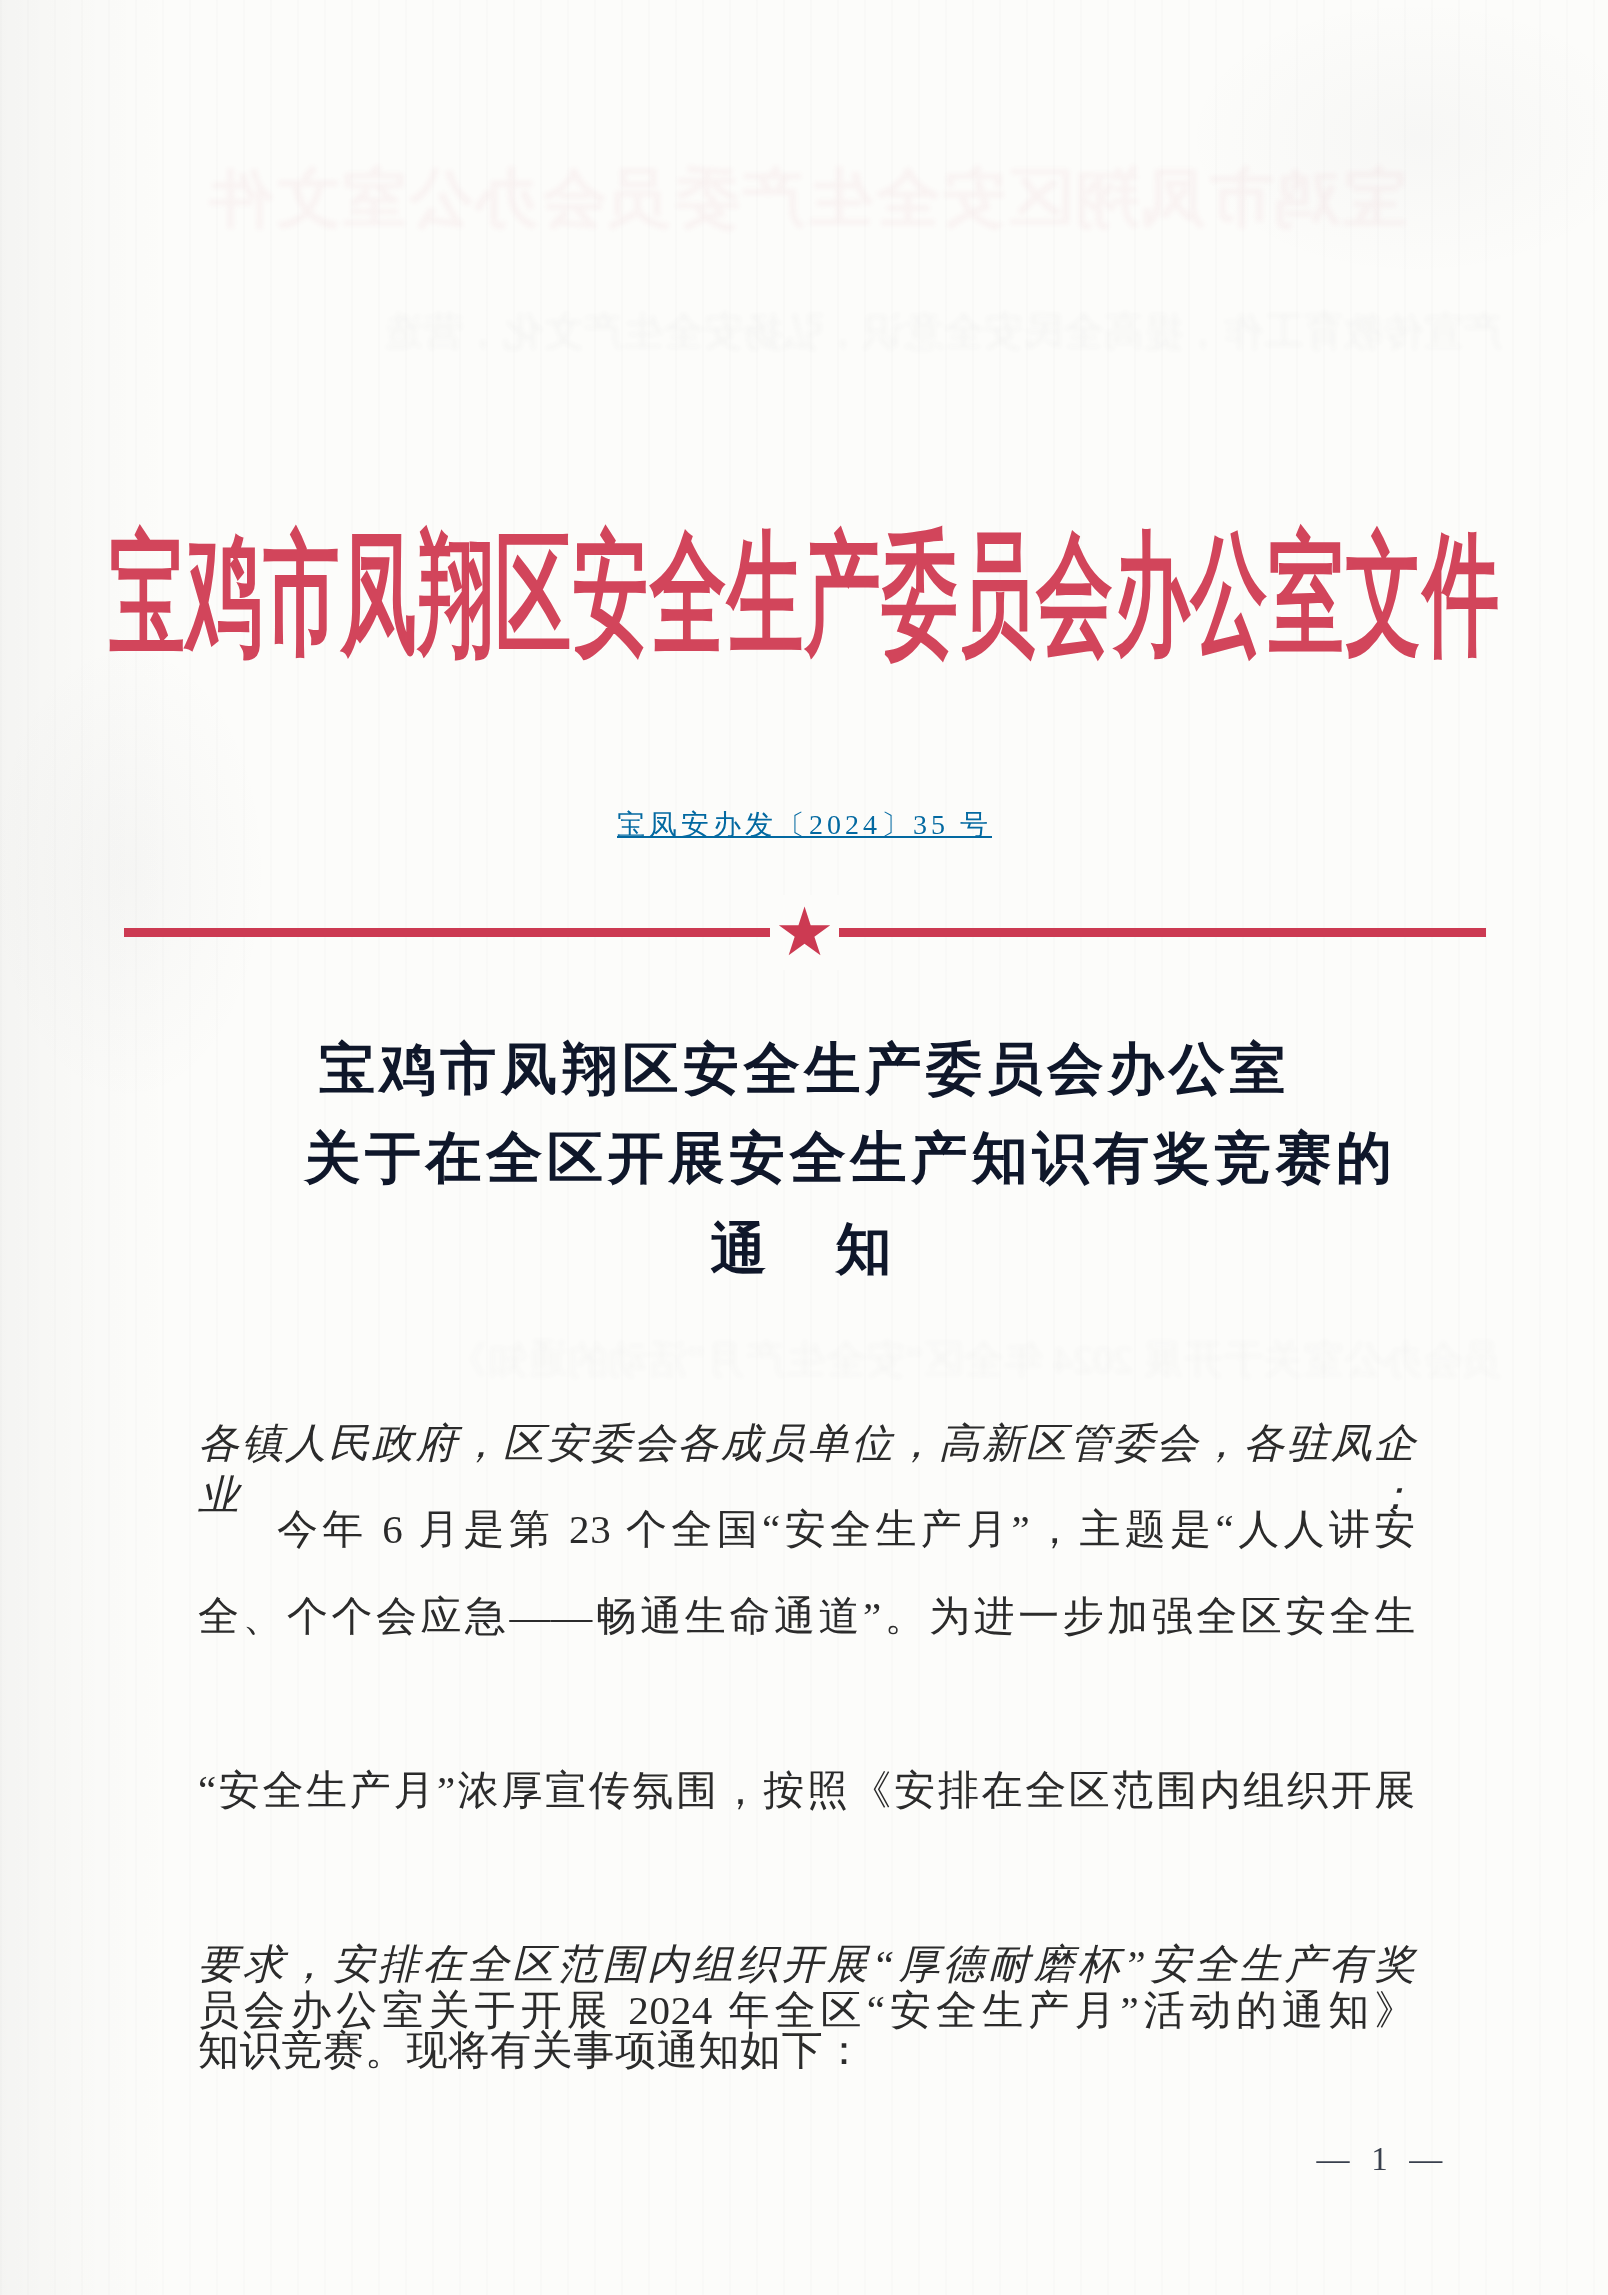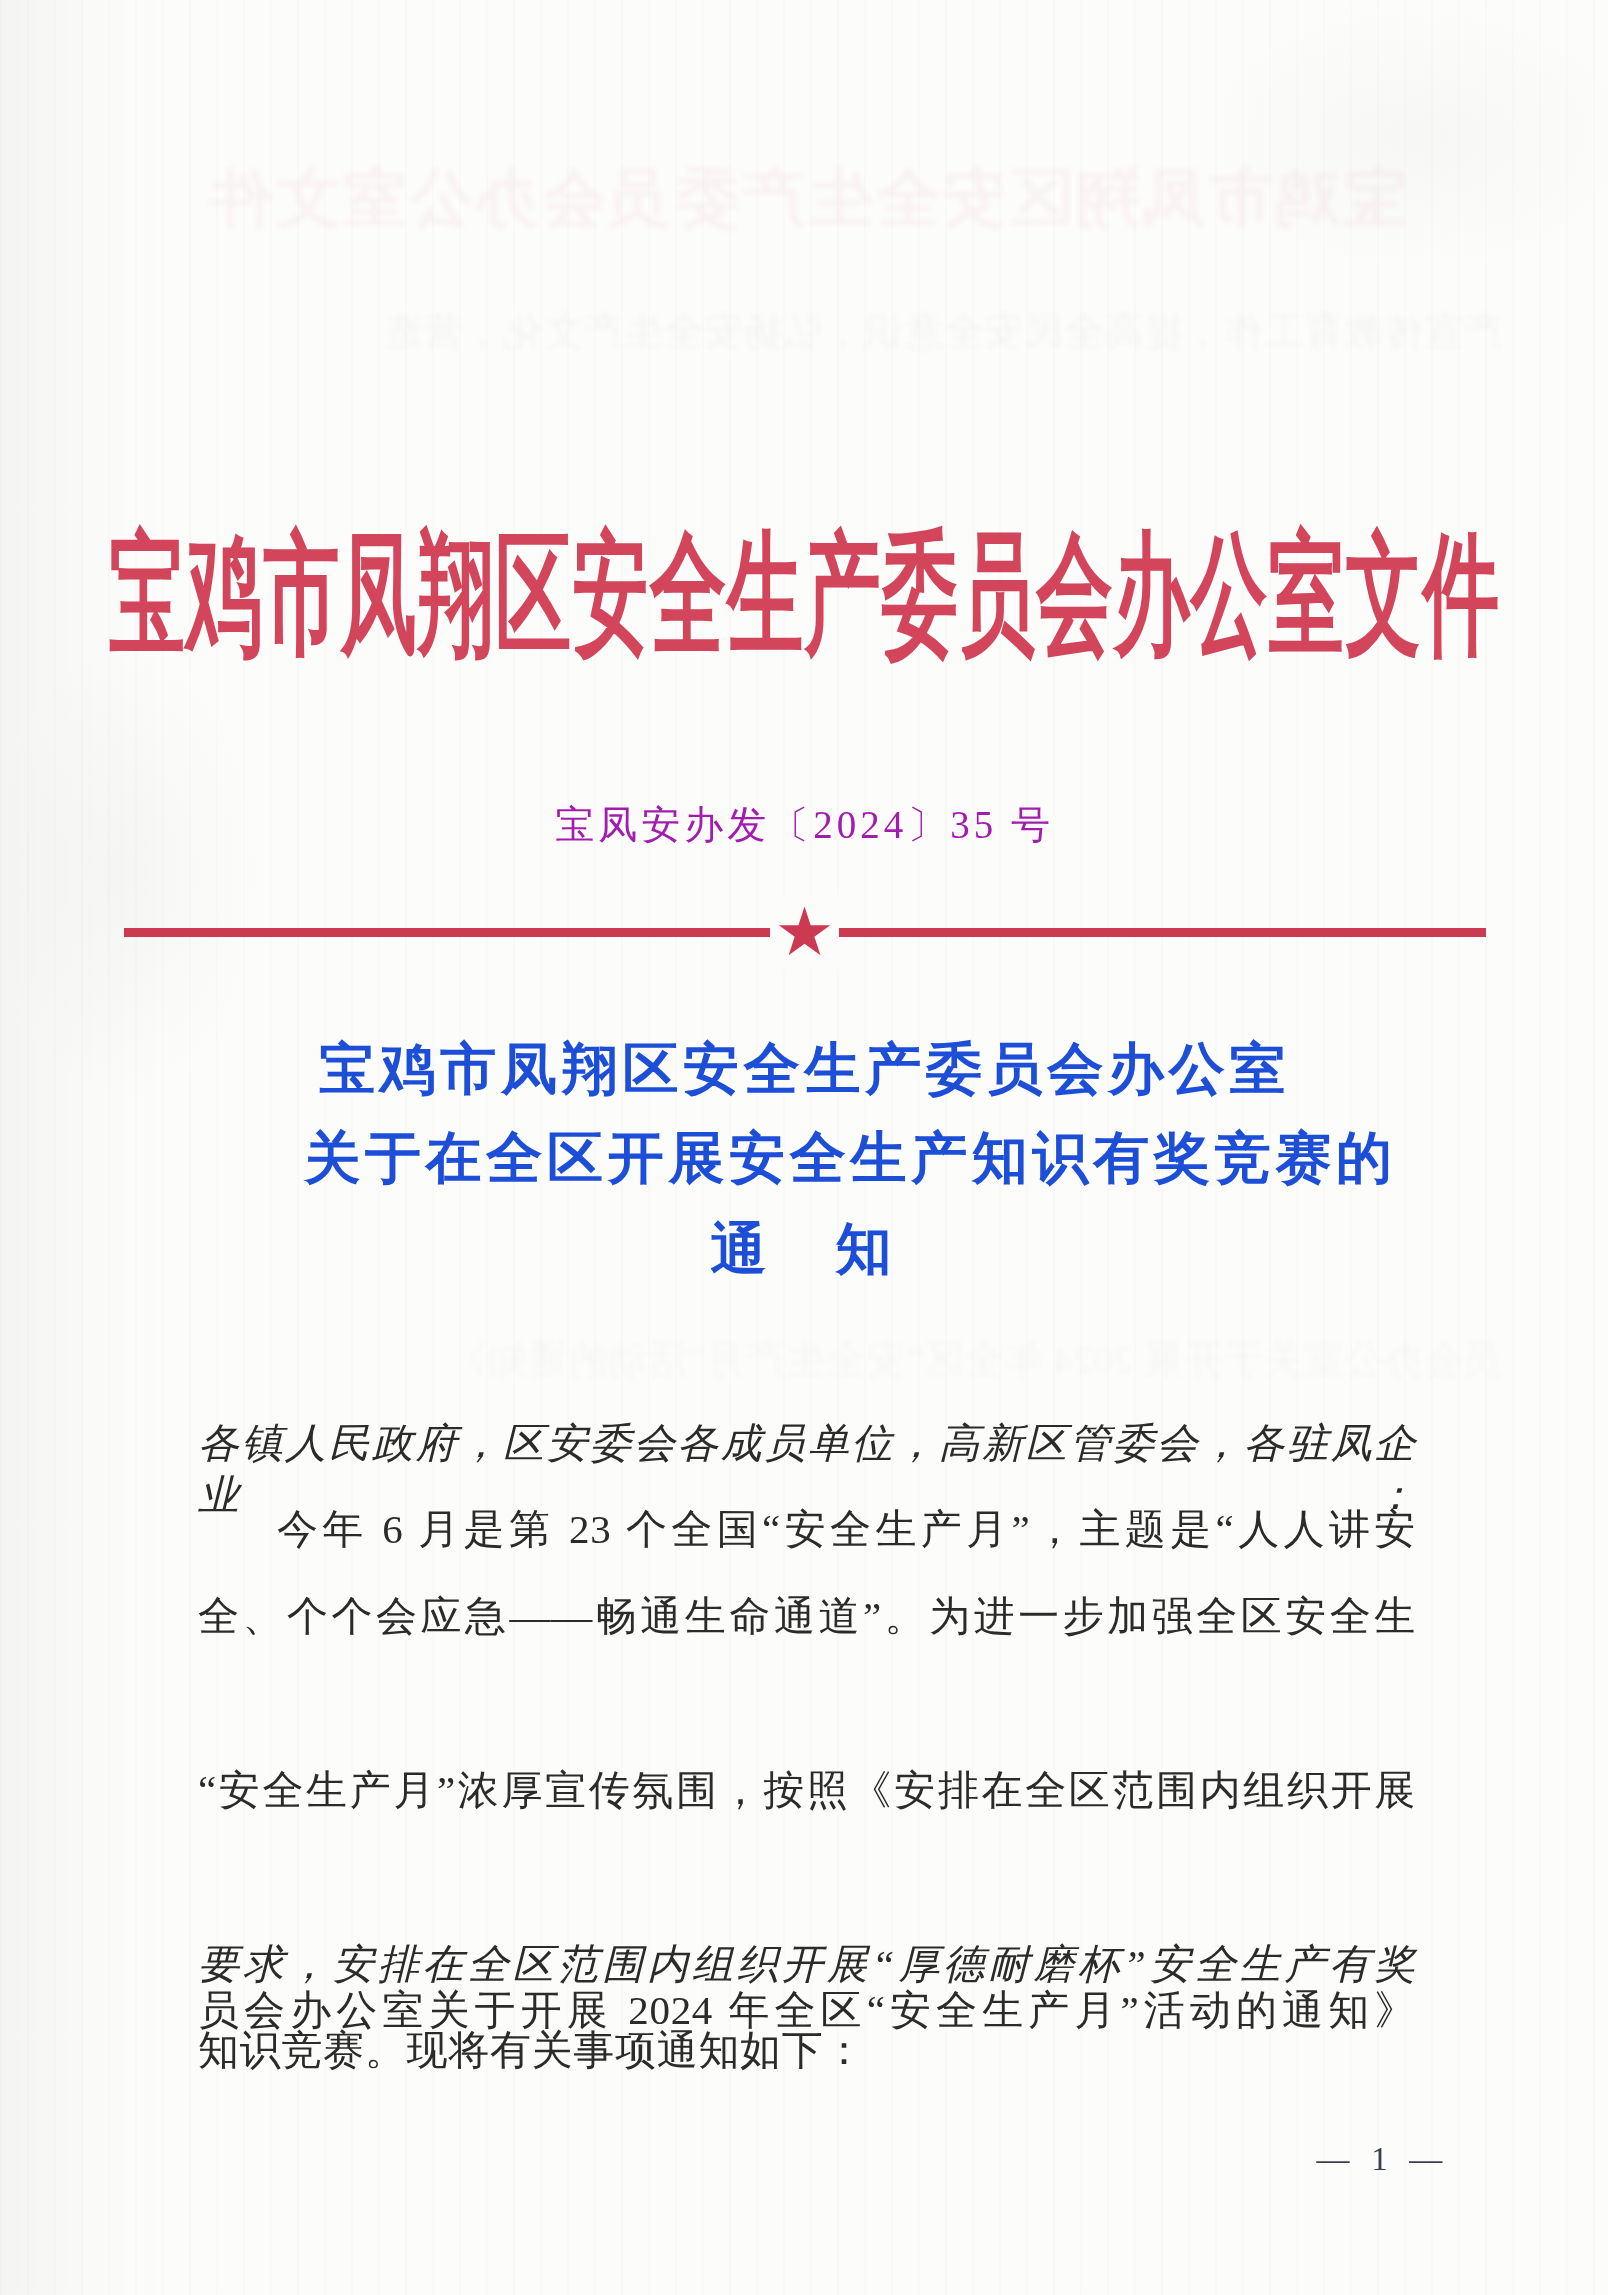--- a/index.html
+++ b/index.html
@@ -50,43 +50,44 @@
     font-size:76px;font-weight:bold;letter-spacing:1.3px;
     color:#d2455b;
     transform:scaleY(1.75);
     transform-origin:center top;
     white-space:nowrap;
     line-height:76px;
   }
   .doc-number{
     position:absolute;top:801px;left:0;width:100%;
     text-align:center;
-    font-size:39px;color:#a21caf;letter-spacing:4px;
+    font-size:28px;color:#0369a1;letter-spacing:4px;
     line-height:48px;
+    text-decoration:underline;
   }
   .red-rule{
     position:absolute;top:928px;left:124px;width:1362px;height:9.4px;
     background:#cc3a52;
   }
   .star-wrap{
     position:absolute;top:895px;left:0;width:100%;
     text-align:center;line-height:75px;
   }
   .star{
     display:inline-block;
     background:#fcfcfa;
     padding:0 4.7px;
     color:#cc3a52;
     font-size:67px;
     font-family:"DejaVu Sans","Liberation Sans",sans-serif;
   }
   .notice-title{
     position:absolute;left:0;width:100%;
     text-align:center;
-    font-weight:bold;color:#1d4ed8;
+    font-weight:bold;color:#0f172a;
     font-size:56px;letter-spacing:4.7px;line-height:67px;
     white-space:nowrap;
   }
   .nt1{top:1036px;}
   .nt2{top:1125px;margin-left:46px;}
   .nt3{top:1216px;letter-spacing:6.7px;}
   .body-line{
     position:absolute;left:198px;width:1218px;height:52px;
     font-size:41px;line-height:52px;color:#2b2b2b;
     text-align:justify;text-align-last:justify;

